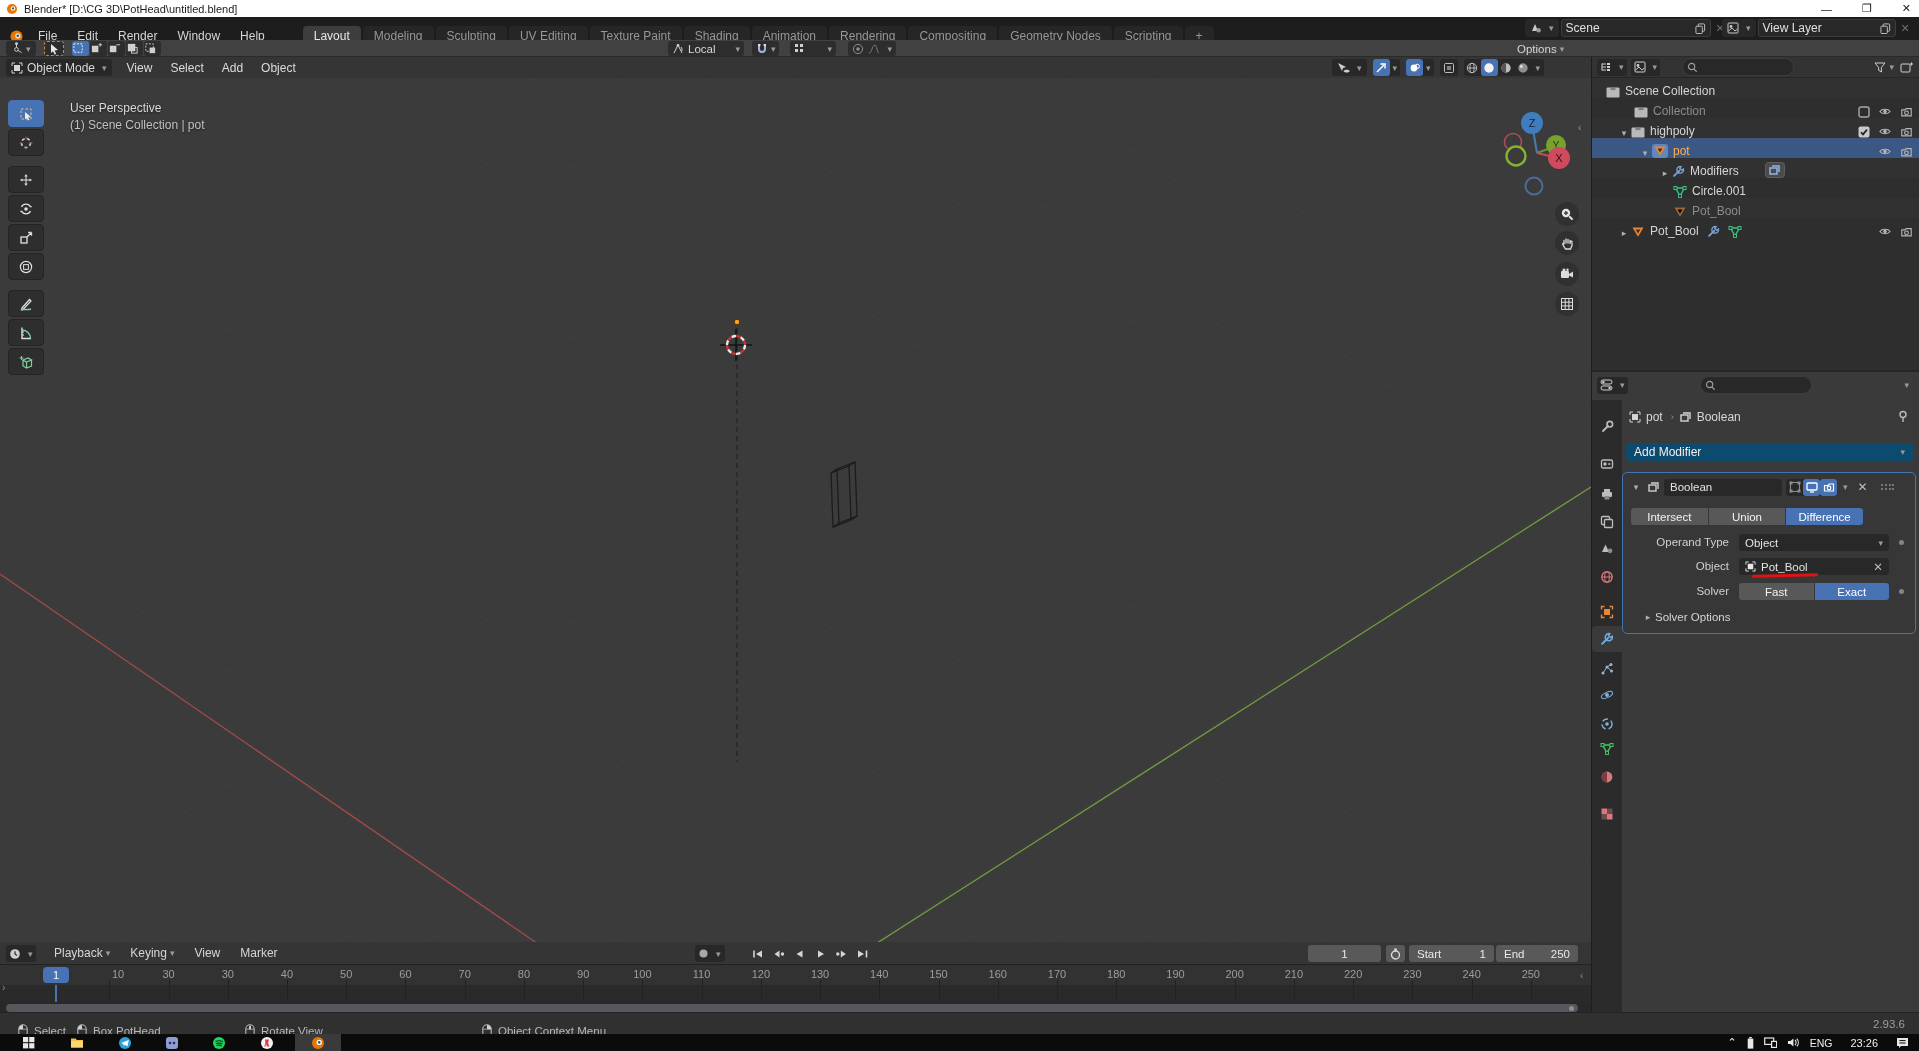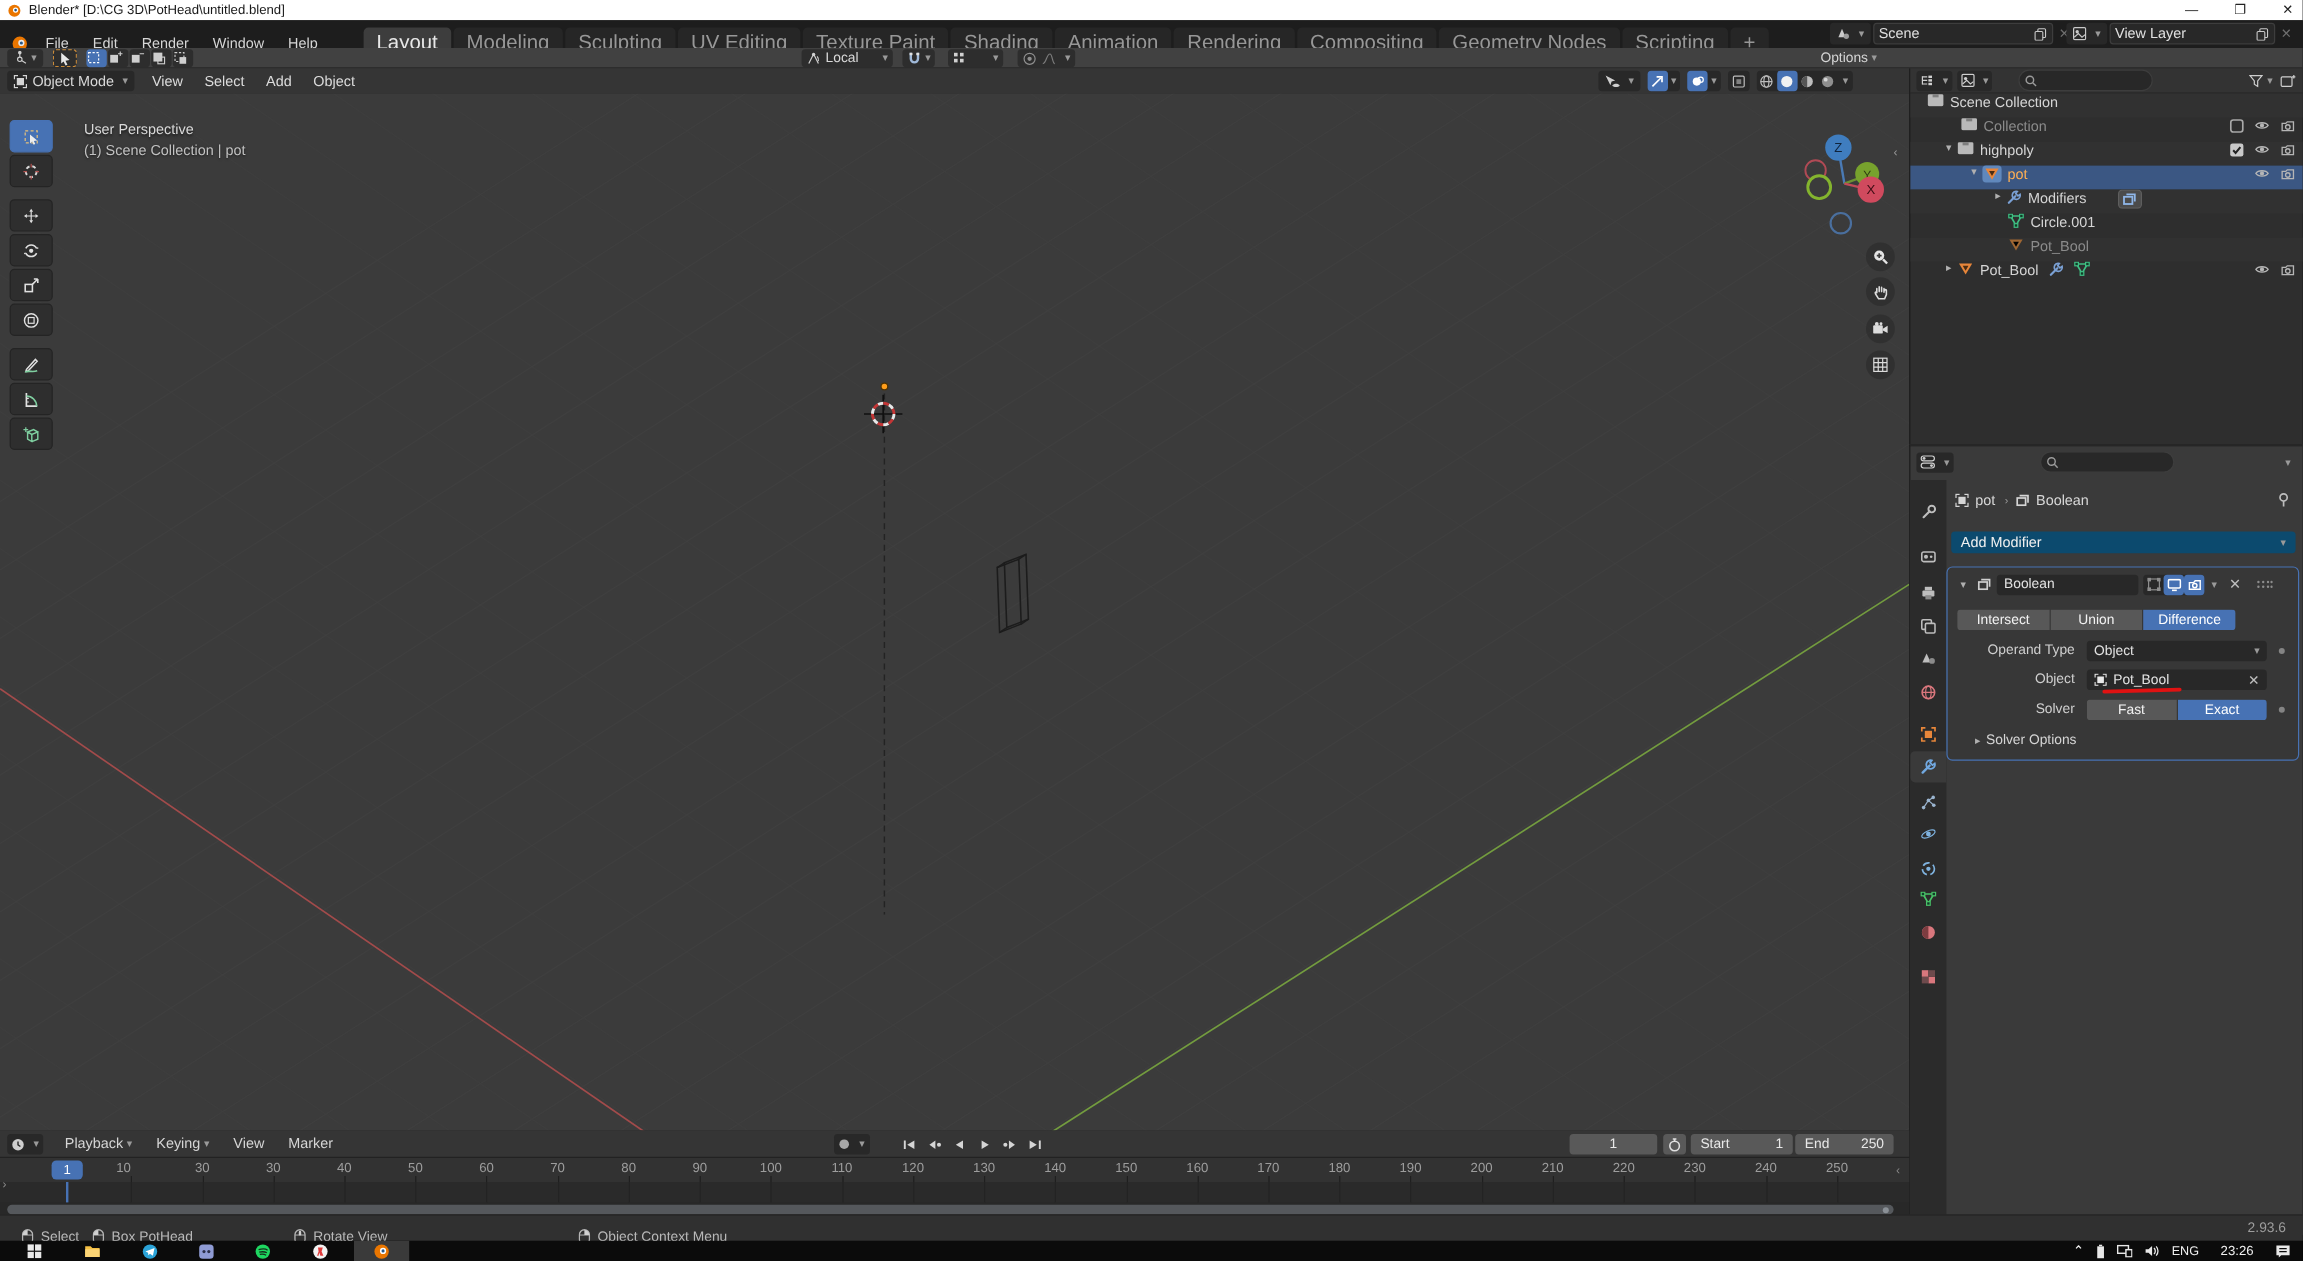--- a/index.html
+++ b/index.html
@@ -12,21 +12,21 @@
 
 #titlebar{position:absolute;left:0;top:0;width:1919px;height:17px;background:#ffffff;color:#1a1a1a;display:flex;align-items:center;font-size:11px}
 #titlebar .t-ic{margin:0 6px 0 6px}
 #titlebar .wbtns{position:absolute;right:8px;top:0;height:17px;display:flex;gap:30px;align-items:center;color:#222;font-size:11px}
 
 #blender{position:absolute;left:0;top:17px;width:1919px;height:1017px;background:#2b2b2b}
 
 #topbar{position:absolute;left:0;top:0;width:1919px;height:38px;background:#1d1d1d;display:flex;align-items:center}
 #topbar .menu{padding:0 10px;color:#d6d6d6;font-size:12px;cursor:default}
 #topbar .tabs{display:flex;gap:2px;margin-left:28px}
-#topbar .tab{padding:3px 11px 4px;background:#262626;color:#979797;border-radius:4px 4px 0 0;font-size:17px}
+#topbar .tab{padding:3px 11px 4px;background:#262626;color:#979797;border-radius:4px 4px 0 0;font-size:12px}
 #topbar .tab.active{background:#3d3d3d;color:#e8e8e8}
 .idfield{background:#282828;border:1px solid #3d3d3d;border-radius:3px;height:18px;display:flex;align-items:center;padding:0 4px;color:#e0e0e0}
 
 #toolrow{position:absolute;left:0;top:23px;width:1919px;height:17px;background:#414141;border-bottom:1px solid #2a2a2a}
 .tsbtn{position:absolute;top:1px;height:15px;background:#2d2d2d;border-radius:3px;display:flex;align-items:center;padding:0 4px}
 
 #vpheader{position:absolute;left:0;top:40px;width:1591px;height:21px;background:#353535;display:flex;align-items:center}
 #vpheader .menu{padding:0 9px;color:#dcdcdc}
 .hbtn{background:#282828;border-radius:3px;height:17px;display:flex;align-items:center;padding:0 5px;gap:4px}
 .hgrp{display:flex;background:#282828;border-radius:3px;height:17px;align-items:center}
@@ -39,21 +39,21 @@
 
 #lefttools{position:absolute;left:8px;top:22px;width:36px}
 .tool{width:36px;height:27px;background:#2e2e2e;border-radius:4px;margin-bottom:2px;display:flex;align-items:center;justify-content:center;border:1px solid #242424}
 .tool.active{background:#4772b4;border-color:#4772b4}
 .tool.gap{margin-top:10px}
 
 .vpsmbtn{position:absolute;width:24px;height:24px;border-radius:12px;background:rgba(40,40,40,.55);display:flex;align-items:center;justify-content:center}
 
 #outliner{position:absolute;left:1591px;top:40px;width:328px;height:313px;background:#2e2e2e;border-left:1px solid #1d1d1d}
 #outliner .ohead{height:21px;background:#333333;display:flex;align-items:center;border-bottom:1px solid #262626}
-.orow{position:relative;height:20px;display:flex;align-items:flex-start;font-size:12px;color:#d5d5d5}
+.orow{position:relative;height:20px;display:flex;align-items:flex-end;font-size:12px;color:#d5d5d5}
 .orow:nth-child(odd){background:#313131}
 .orow.selected{background:#3b5783}
 .orow.selected .olabel{color:#ffaf53}
 .orow .olabel.grey{color:#8b8b8b}
 .otoggles{position:absolute;right:6px;display:flex;gap:8px;align-items:center}
 .disc{width:14px;color:#b0b0b0;font-size:9px;text-align:center}
 
 #props{position:absolute;left:1591px;top:353px;width:328px;height:659px;background:#3a3a3a;border-left:1px solid #1d1d1d;border-top:2px solid #262626}
 #ptabs{position:absolute;left:0;top:28px;width:30px;height:630px;background:#2b2b2b}
 .ptab{position:absolute;left:0;width:30px;height:26px;display:flex;align-items:center;justify-content:center;border-radius:4px 0 0 4px}
@@ -1134,21 +1134,21 @@
       <span class="tlfield" style="left:1409px;width:85px;padding:0 8px">
         <span>Start</span>
         <span style="margin-left:auto">1</span>
       </span>
       <span class="tlfield" style="left:1496px;width:82px;padding:0 8px">
         <span>End</span>
         <span style="margin-left:auto">250</span>
       </span>
     </div>
     <div id="tl-ruler">
-        <span class="tick-label" style="left:103px">10</span>
+        <span class="tick-label" style="left:118px">10</span>
         <span class="abs" style="left:109.307px;bottom:0;width:1px;height:5px;background:#1f1f1f"></span>
         <span class="tick-label" style="left:168.537px">30</span>
         <span class="abs" style="left:168.537px;bottom:0;width:1px;height:5px;background:#1f1f1f"></span>
         <span class="tick-label" style="left:227.767px">30</span>
         <span class="abs" style="left:227.767px;bottom:0;width:1px;height:5px;background:#1f1f1f"></span>
         <span class="tick-label" style="left:286.997px">40</span>
         <span class="abs" style="left:286.997px;bottom:0;width:1px;height:5px;background:#1f1f1f"></span>
         <span class="tick-label" style="left:346.227px">50</span>
         <span class="abs" style="left:346.227px;bottom:0;width:1px;height:5px;background:#1f1f1f"></span>
         <span class="tick-label" style="left:405.457px">60</span>

